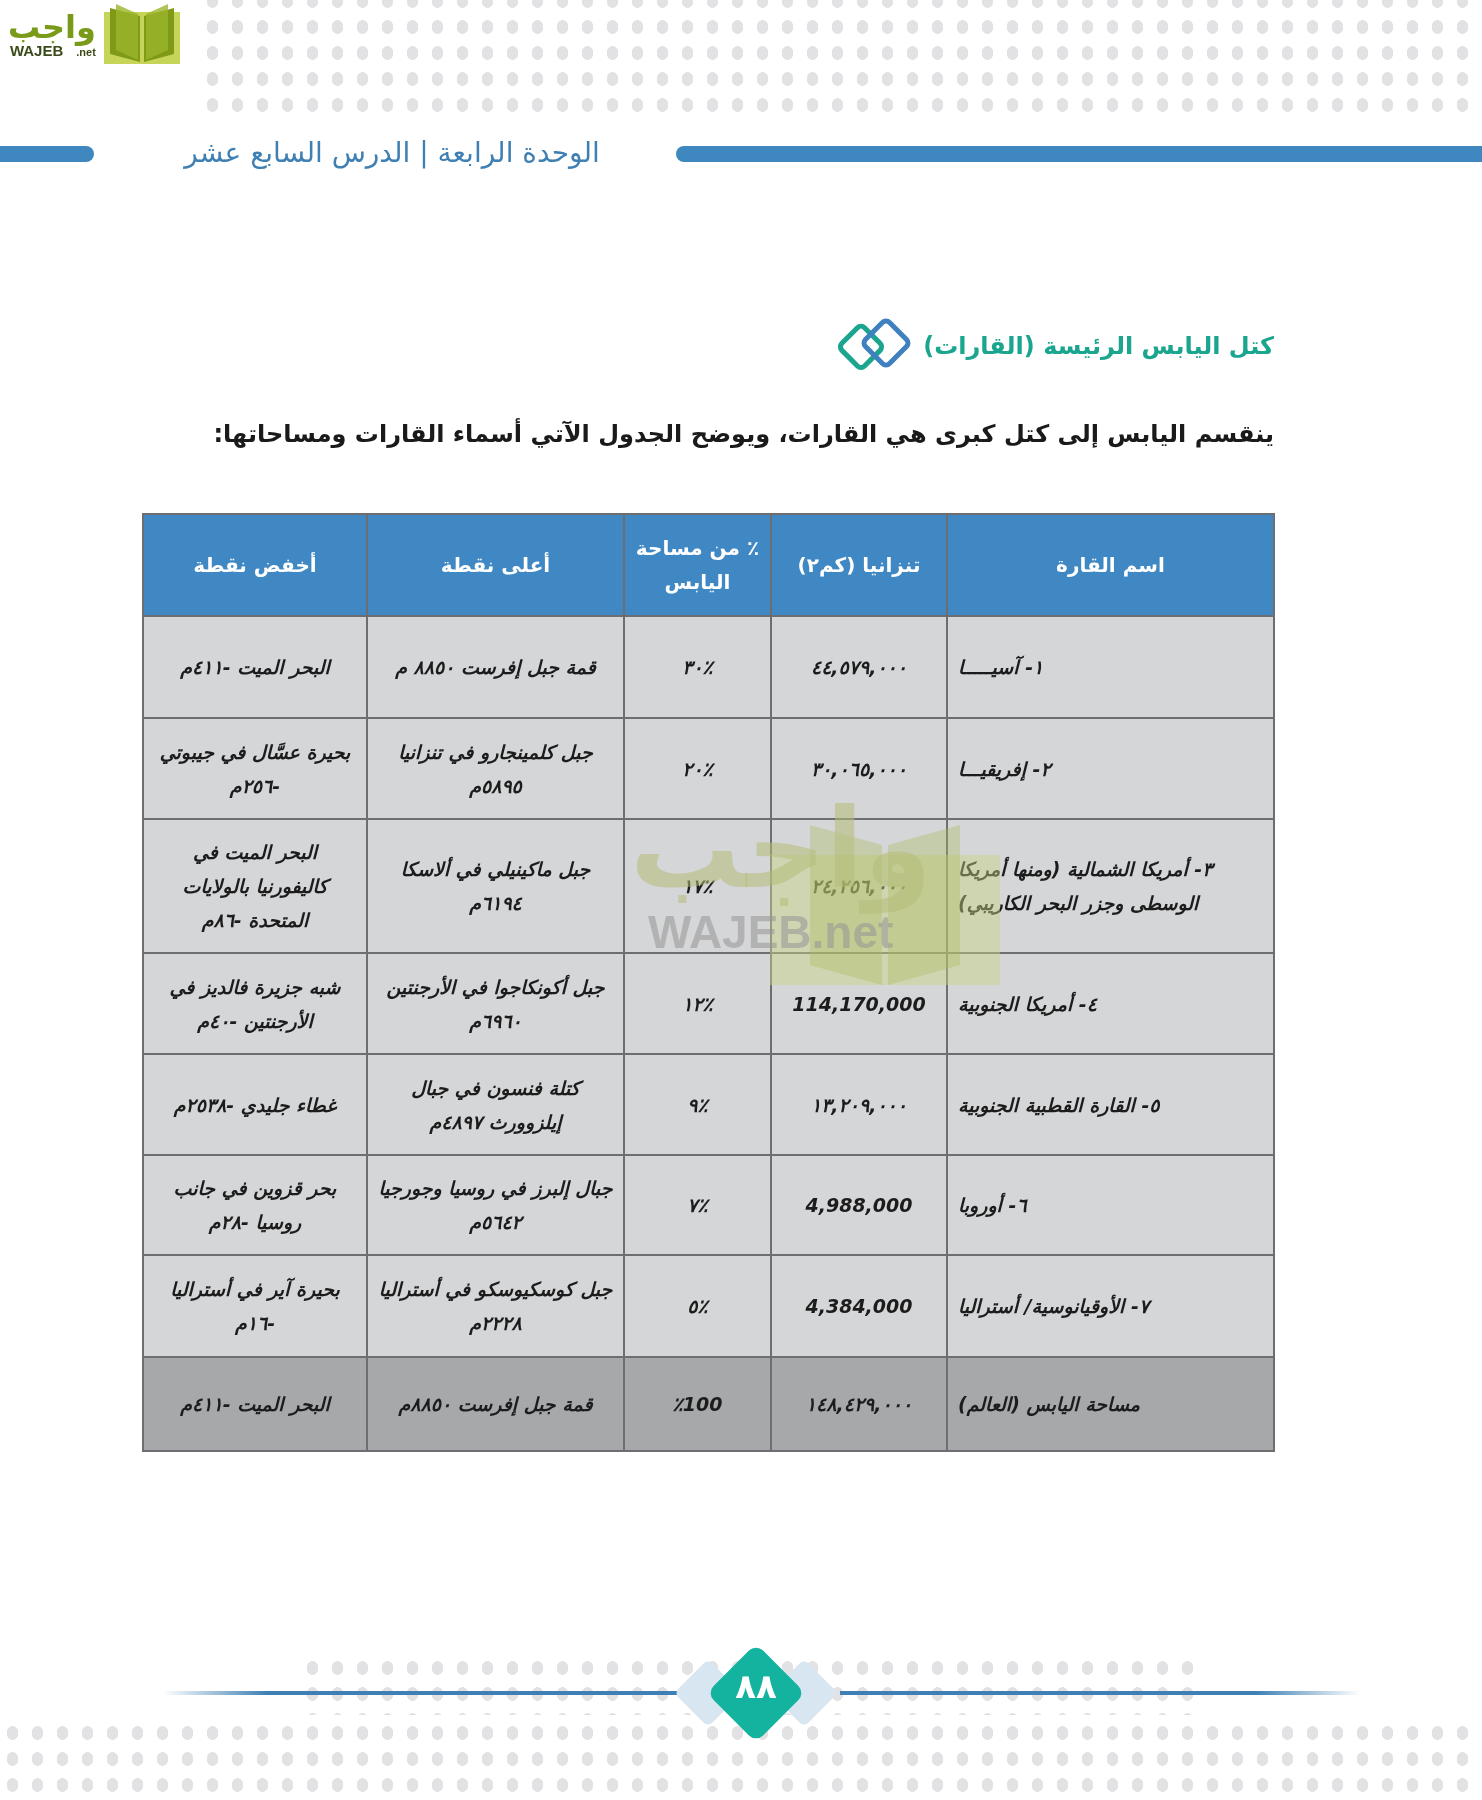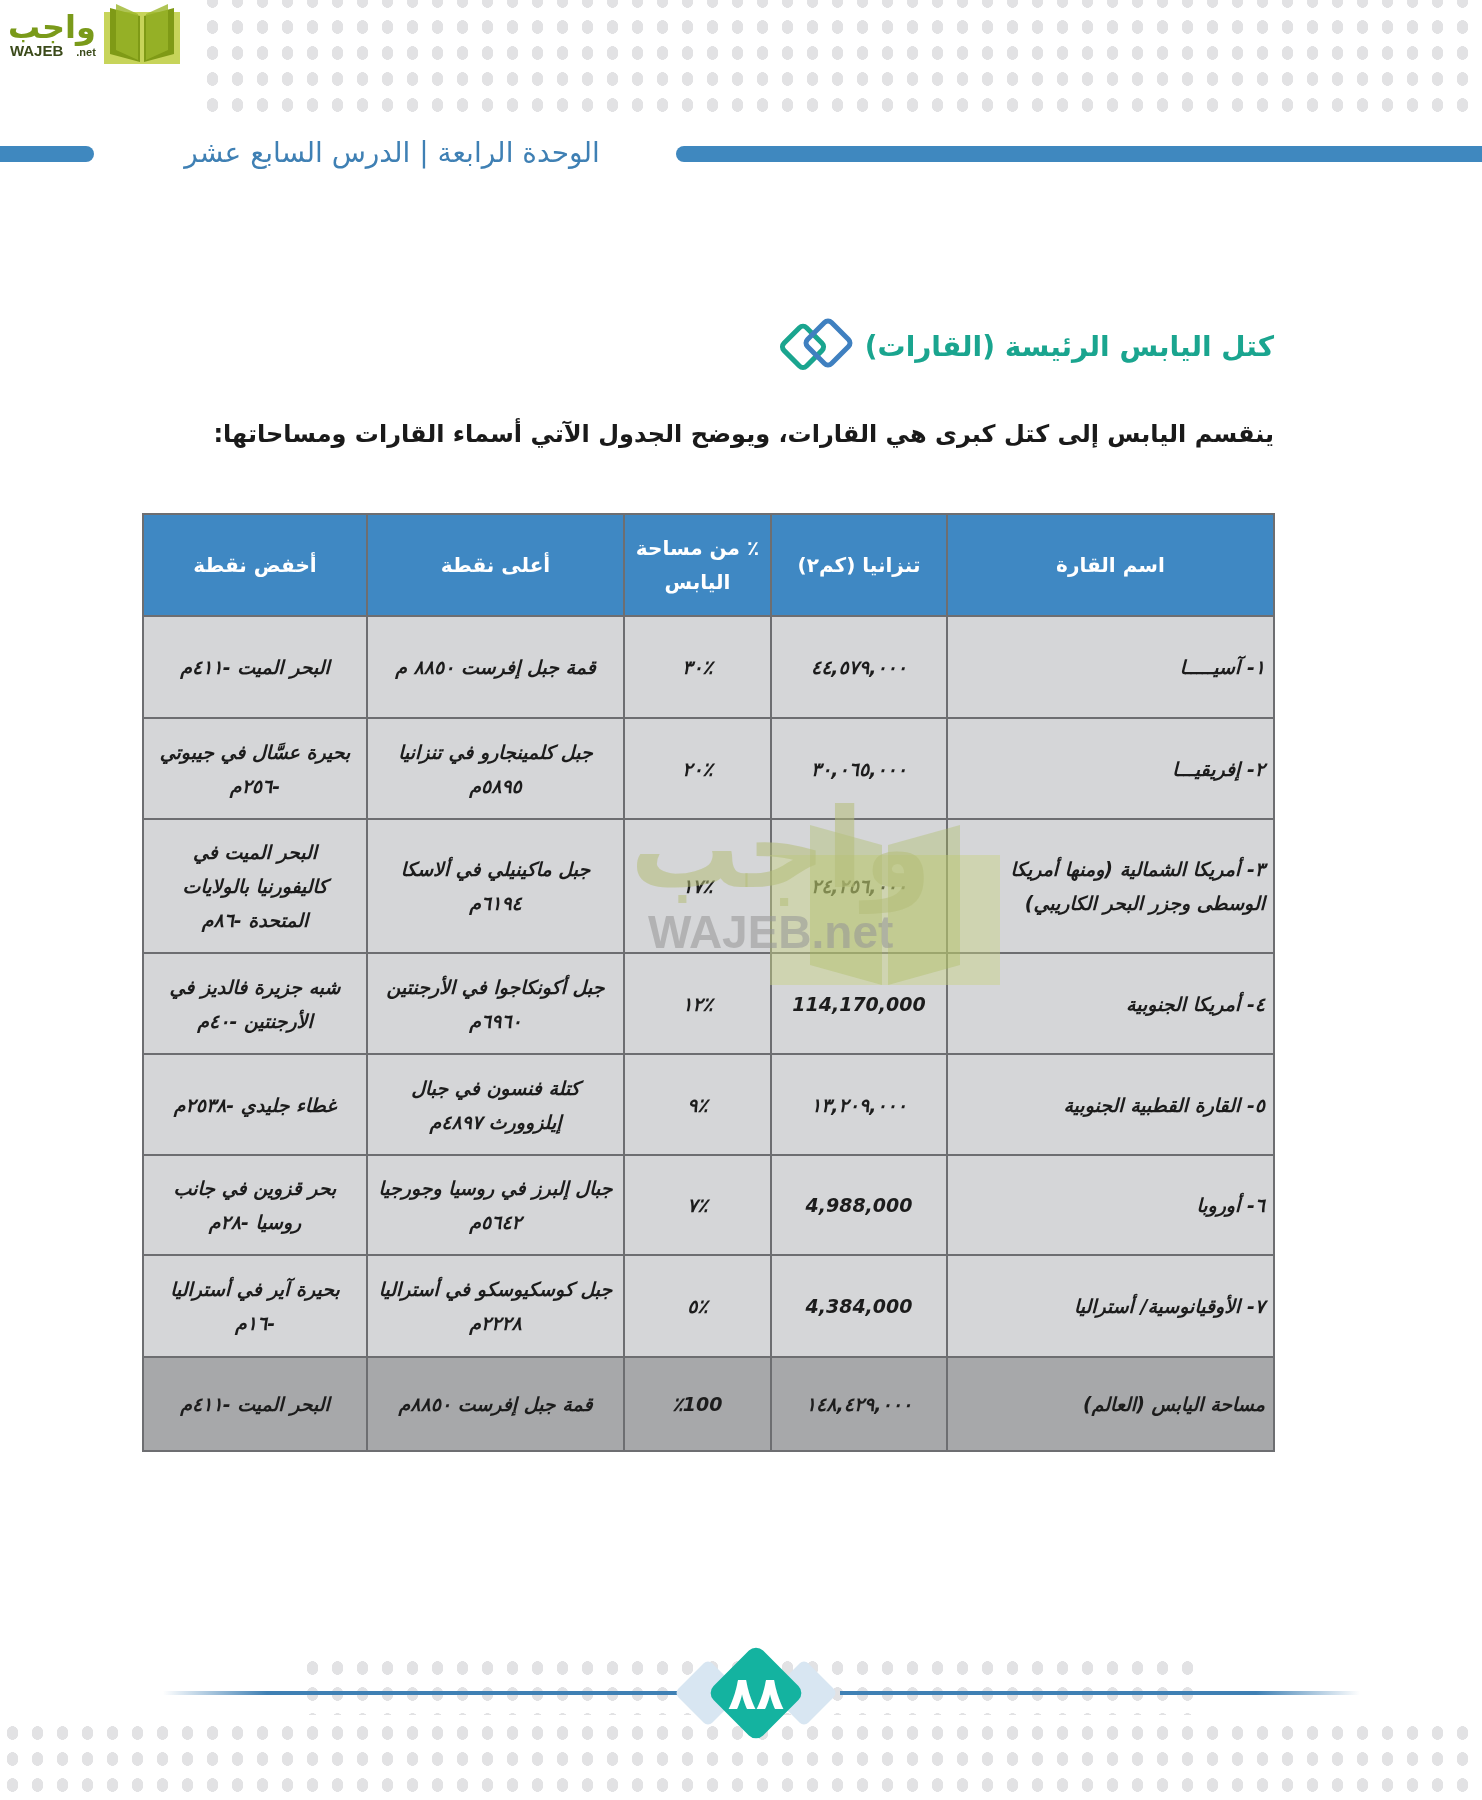--- a/index.html
+++ b/index.html
@@ -16,48 +16,48 @@
     .logo-en small { font-size: 11px; padding-left: 13px; }
     .logo-book { width: 80px; height: 60px; }
 
     .hdr-bar-left { position: absolute; left: 0; top: 146px; width: 94px; height: 16px; background: #3f88bf; border-radius: 0 8px 8px 0; }
     .hdr-bar-right { position: absolute; left: 676px; top: 146px; width: 806px; height: 16px; background: #3f88bf; border-radius: 8px 0 0 8px; }
     .hdr-title { position: absolute; left: 182px; top: 136px; width: 420px; text-align: center; font-size: 28px; color: #3f80b4; direction: rtl; font-family: "DejaVu Sans", sans-serif; }
 
     
     .section-head { position: absolute; right: 208px; top: 318px; display: flex; flex-direction: row-reverse; align-items: center; gap: 8px; direction: rtl; }
     .section-icon { width: 80px; height: 56px; }
-    .section-title { font-size: 28px; font-weight: bold; color: #1aa58f; }
+    .section-title { font-size: 24px; font-weight: bold; color: #1aa58f; }
 
     .intro { position: absolute; right: 208px; top: 420px; font-size: 24px; font-weight: bold; color: #1a1a1a; direction: rtl; text-align: right; }
 
     
     .tbl-wrap { position: absolute; left: 142px; top: 513px; width: 1131px; }
     table { width: 100%; border-collapse: collapse; direction: rtl; table-layout: fixed; }
     th, td { border: 2px solid #6d6e71; text-align: center; vertical-align: middle; font-size: 19px; font-weight: bold; line-height: 34px; padding: 0 10px; }
     th { background: #3f88c3; color: #ffffff; height: 102px; font-size: 20px; }
     td { background: #d5d6d8; color: #1c1c1c; font-style: italic; }
-    td.name { text-align: right; padding-right: 8px; }
+    td.name { text-align: left; padding-right: 8px; }
     tr.total td { background: #a7a8aa; height: 94px; }
     col.c-name { width: 327px; }
     col.c-area { width: 176px; }
     col.c-pct { width: 147px; }
     col.c-high { width: 257px; }
     col.c-low { width: 224px; }
 
     .watermark { position: absolute; left: 630px; top: 805px; width: 370px; height: 180px; pointer-events: none; }
     .wm-ar { position: absolute; left: 0; top: -20px; font-size: 110px; font-weight: bold; color: rgba(180,190,120,0.55); direction: rtl; font-family: "DejaVu Sans", sans-serif; }
     .wm-en { position: absolute; left: 18px; top: 100px; font-size: 46px; font-weight: bold; color: rgba(150,150,150,0.55); font-family: "Liberation Sans", sans-serif; }
     .wm-book { position: absolute; left: 140px; top: 10px; width: 230px; height: 170px; }
 
     
     .ftr-line-left { position: absolute; left: 163px; top: 1691px; width: 520px; height: 4px; background: linear-gradient(to right, rgba(63,128,180,0), #3f80b4 20%); }
     .ftr-line-right { position: absolute; left: 840px; top: 1691px; width: 520px; height: 4px; background: linear-gradient(to left, rgba(63,128,180,0), #3f80b4 20%); }
     .page-badge { position: absolute; left: 706px; top: 1643px; width: 100px; height: 100px; }
-    .page-num { position: absolute; left: 706px; top: 1666px; width: 100px; text-align: center; font-size: 46px; color: #ffffff; font-weight: bold; }
+    .page-num { position: absolute; left: 706px; top: 1666px; width: 100px; text-align: center; font-size: 34px; color: #ffffff; font-weight: bold; }
   </style>
 </head>
 <body>
 
 <div class="dots" style="left:200px;top:0;width:1282px;height:120px;background-image:radial-gradient(ellipse 6px 7px at center, #e2e2e4 95%, transparent 100%);background-size:25px 26px;background-position:0 -12px;"></div>
 <div class="dots" style="left:0;top:1720px;width:1482px;height:80px;background-image:radial-gradient(ellipse 6px 7px at center, #e2e2e4 95%, transparent 100%);background-size:25px 26px;"></div>
 <div class="dots" style="left:300px;top:1655px;width:900px;height:60px;background-image:radial-gradient(ellipse 6px 7px at center, #e2e2e4 95%, transparent 100%);background-size:25px 26px;"></div>
 
 <div class="logo">
   <div class="logo-text">

